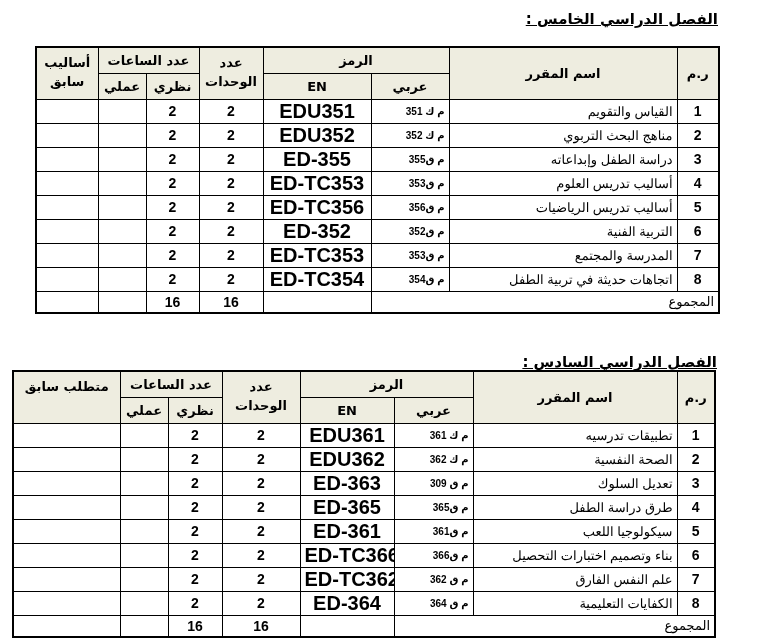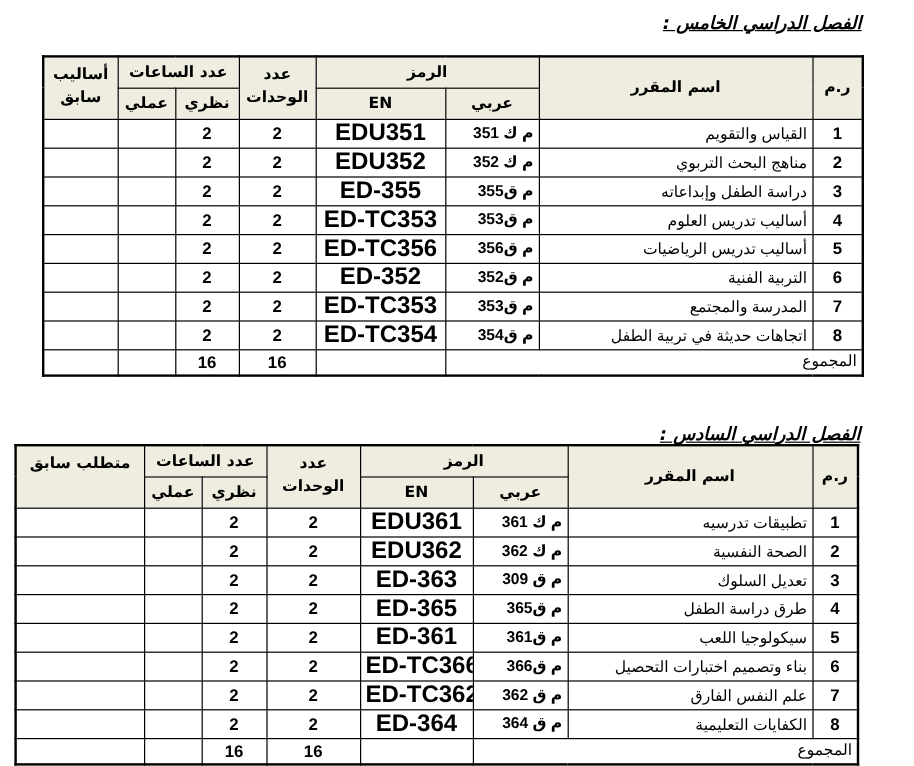--- a/index.html
+++ b/index.html
@@ -8,21 +8,20 @@
   body {
     width:762px; height:638px; position:relative; overflow:hidden;
     background:#ffffff; color:var(--text);
     font-family:"Liberation Sans","DejaVu Sans",sans-serif;
   }
   .sec-title {
     position:absolute; direction:rtl; text-align:right;
     font-family:"DejaVu Sans","Liberation Sans",sans-serif;
     font-weight:bold; font-size:15px; text-decoration:underline;
     white-space:nowrap;
-    font-style:italic;
   }
   #title1 { top:10px; right:44px; }
   #title2 { top:353px; right:45px; }
 
   table.course {
     position:absolute; border-collapse:collapse; table-layout:fixed;
     direction:rtl; border:2px solid var(--border);
   }
   #table1 { top:46px;  left:35px; width:683px; }
   #table2 { top:370px; left:12px; width:702px; }
@@ -39,21 +38,21 @@
   .course th {
     background:var(--hbg); font-weight:bold; font-size:13px;
     text-align:center; font-family:"DejaVu Sans","Liberation Sans",sans-serif;
   }
   .hline { height:1.45em; line-height:1.45em; }
   .v-top { vertical-align:top; padding-top:3px; }
 
   td.c-num  { text-align:center; font-weight:bold; font-size:14px; }
   td.c-name { text-align:right;  font-size:13px;
               font-family:Liberation Sans, sans-serif; }
-  td.c-ar   { text-align:right;  font-weight:bold; font-size:13px; padding-left:8px;
+  td.c-ar   { text-align:right;  font-weight:bold; font-size:10px; padding-left:8px;
               font-family:"Liberation Sans","DejaVu Sans",sans-serif; }
   td.c-en   { text-align:center; direction:ltr; font-weight:bold; font-size:20px; }
   td.c-val  { text-align:center; font-weight:bold; font-size:14px; }
   td.c-total{ text-align:right; font-size:13px;
               font-family:"DejaVu Sans","Liberation Sans",sans-serif; }
 </style>
 </head>
 <body>
 
 <div id="title1" class="sec-title">الفصل الدراسي الخامس :</div>

